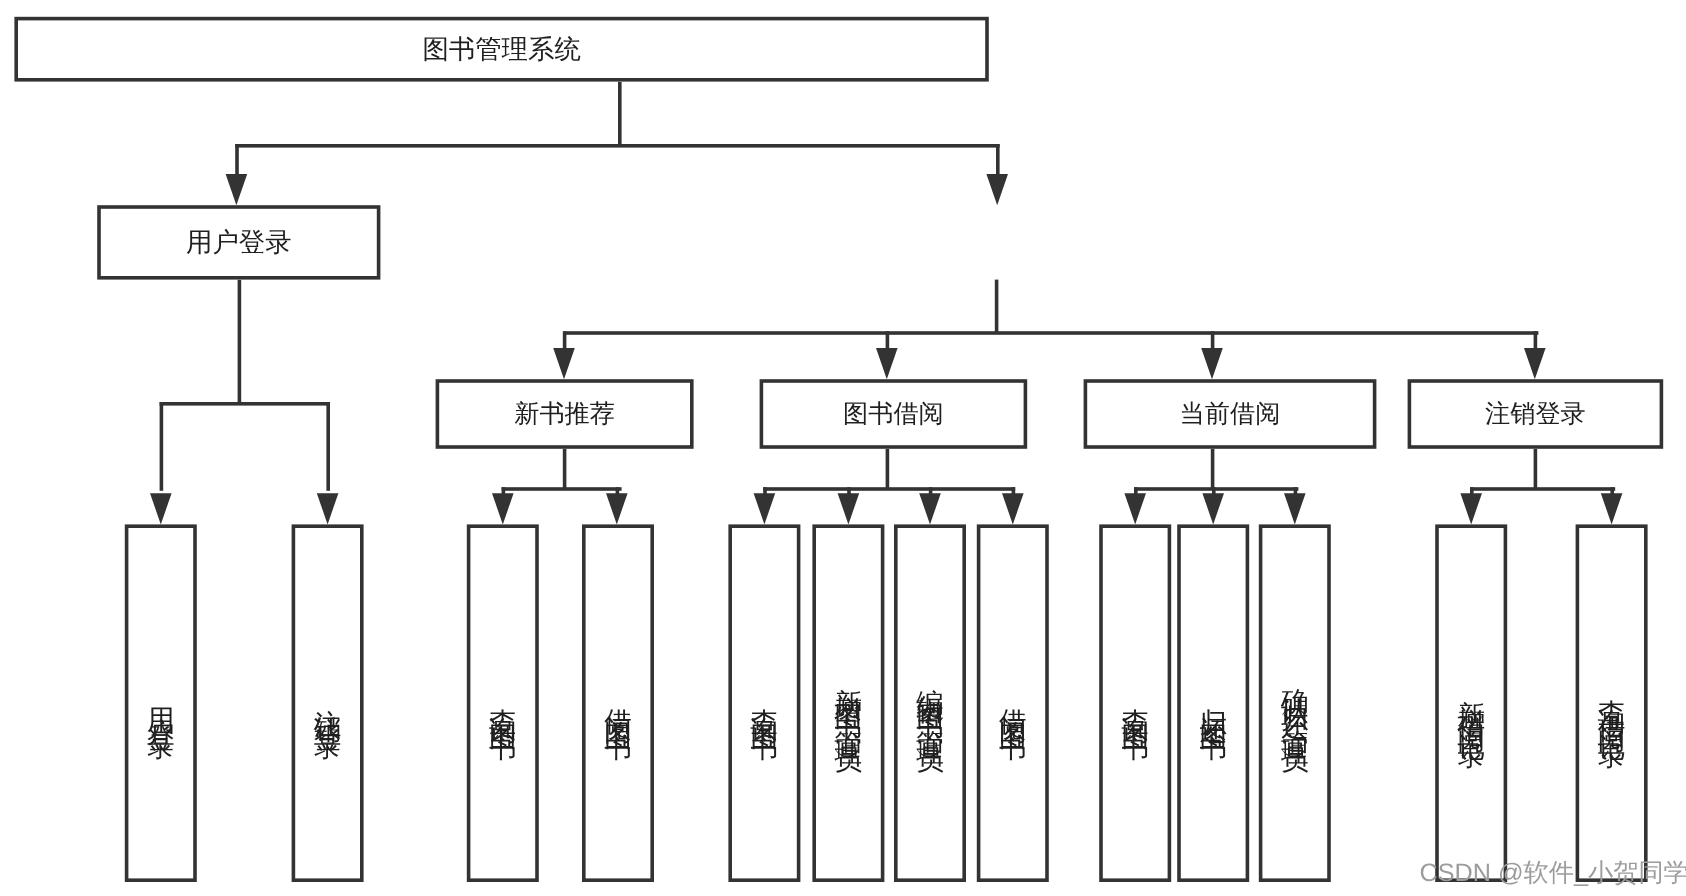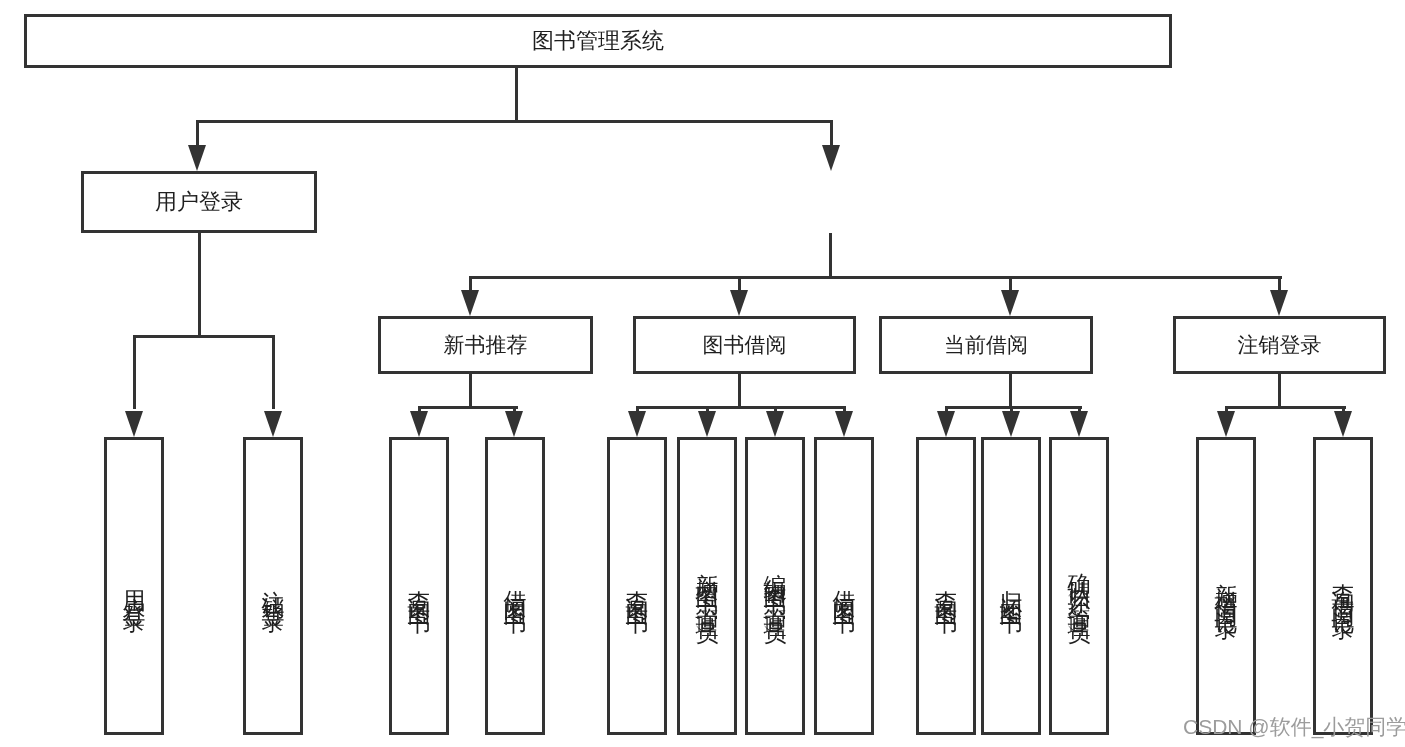--- a/index.html
+++ b/index.html
@@ -12,28 +12,28 @@
   }
   .box{
     position:absolute;
     box-sizing:border-box;
     border:3px solid #333333;
     background:#ffffff;
     color:#1f1f1f;
     display:flex;align-items:center;justify-content:center;
     text-align:center;
   }
-  .root{left:24px;top:14px;width:1148px;height:54px;font-size:22px;}
+  .root{left:12px;top:14px;width:812px;height:54px;font-size:22px;}
   .l2{top:171px;height:62px;font-size:22px;}
   .l2a{left:81px;width:236px;}
   .l2b{left:713px;width:235px;}
   .l3{top:316px;height:58px;font-size:21px;}
-  .l3a{left:378px;width:215px;}
+  .l3a{left:363px;width:215px;}
   .l3b{left:633px;width:223px;}
-  .l3c{left:879px;width:214px;justify-content:center;}
+  .l3c{left:903px;width:244px;justify-content:center;}
   .l3d{left:1173px;width:213px;}
   .leaf{
     top:437px;width:60px;height:298px;
     font-size:23px;
     writing-mode:vertical-rl;
     text-orientation:mixed;
     letter-spacing:7px;
     line-height:1;
   }
   .v{position:absolute;width:3px;background:#333333;}

